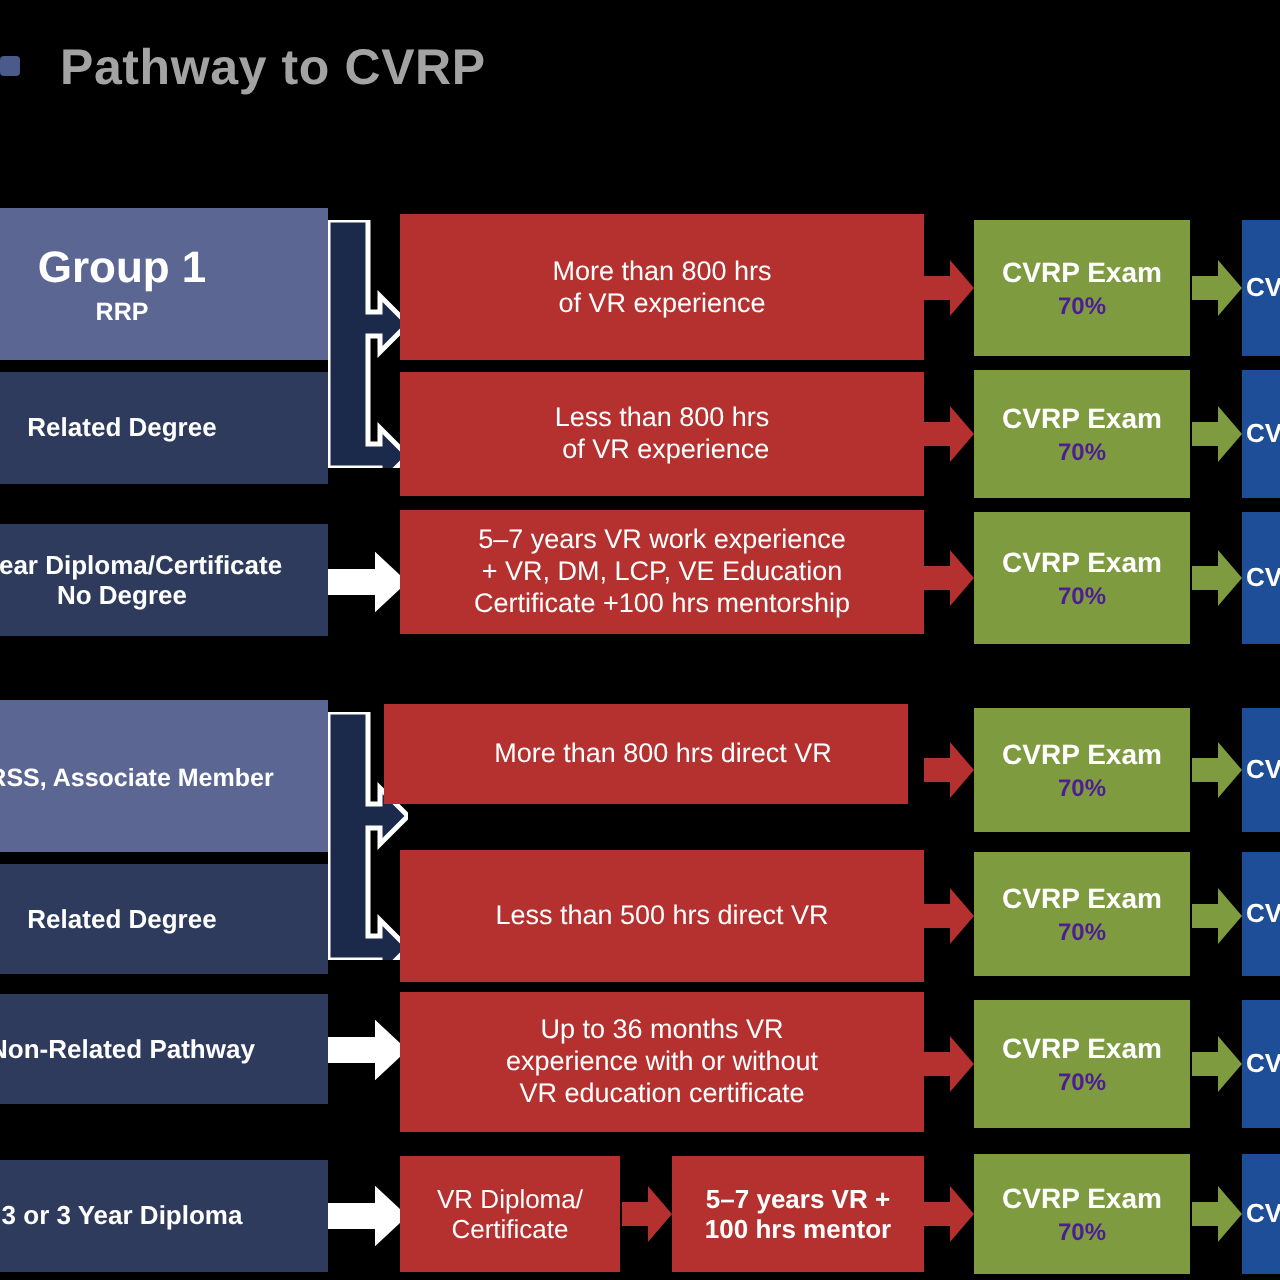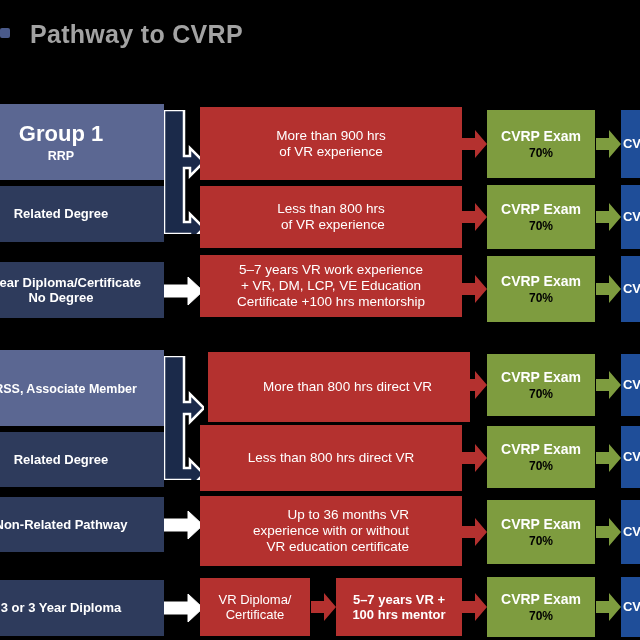--- a/index.html
+++ b/index.html
@@ -92,21 +92,21 @@
     background: #7e9c3f;
     color: #ffffff;
   }
   .exam .e-title {
     font-size: 14px;
     font-weight: bold;
   }
   .exam .e-pct {
     font-size: 12px;
     font-weight: bold;
-    color: #000000;
+    color: #4c1d95;
     margin-top: 1px;
   }
 
   
   .cvrp {
     background: #1f4e99;
     color: #ffffff;
     font-size: 13px;
     font-weight: bold;
   }
@@ -144,21 +144,21 @@
   </svg>
 </div>
 
 <div class="arrow" style="left:164px; top:276px;">
   <svg width="40" height="30" viewBox="0 0 40 30">
     <path d="M0 9 L24 9 L24 1 L39 15 L24 29 L24 21 L0 21 Z" fill="#ffffff" stroke="#ffffff" stroke-width="1"></path>
   </svg>
 </div>
 
 <div class="box req" style="left:200px; top:107px; width:262px; height:73px; white-space:pre-line;">
-  <span style="white-space:pre-line;">More than 900 hrs
+  <span style="white-space:pre-line;">More than 800 hrs
 of VR experience</span>
 </div>
 <div class="box req" style="left:200px; top:186px; width:262px; height:62px; white-space:pre-line;text-align:right;">
   <span style="white-space:pre-line;">Less than 800 hrs
 of VR experience</span>
 </div>
 <div class="box req" style="left:200px; top:255px; width:262px; height:62px; white-space:pre-line;">
   <span style="white-space:pre-line;">5–7 years VR work experience
 + VR, DM, LCP, VE Education
 Certificate +100 hrs mentorship</span>
@@ -243,28 +243,28 @@
   <svg width="40" height="30" viewBox="0 0 40 30">
     <path d="M0 9 L24 9 L24 1 L39 15 L24 29 L24 21 L0 21 Z" fill="#ffffff" stroke="#ffffff" stroke-width="1"></path>
   </svg>
 </div>
 <div class="arrow" style="left:164px; top:593px;">
   <svg width="40" height="30" viewBox="0 0 40 30">
     <path d="M0 9 L24 9 L24 1 L39 15 L24 29 L24 21 L0 21 Z" fill="#ffffff" stroke="#ffffff" stroke-width="1"></path>
   </svg>
 </div>
 
-<div class="box req" style="left:208px; top:352px; width:262px; height:70px;padding-left:25px;">
+<div class="box req" style="left:192px; top:352px; width:262px; height:50px;padding-left:25px;">
   <span>More than 800 hrs direct VR</span>
 </div>
 <div class="box req" style="left:200px; top:425px; width:262px; height:66px;">
-  <span>Less than 800 hrs direct VR</span>
+  <span>Less than 500 hrs direct VR</span>
 </div>
 <div class="box req" style="left:200px; top:496px; width:262px; height:70px; white-space:pre-line;">
-  <span style="white-space:pre-line;text-align:right;">Up to 36 months VR
+  <span style="white-space:pre-line;">Up to 36 months VR
 experience with or without
 VR education certificate</span>
 </div>
 
 <div class="box req" style="left:200px; top:578px; width:110px; height:58px; white-space:pre-line; font-size:13px;align-items:center;">
   <span style="white-space:pre-line;">VR Diploma/
 Certificate</span>
 </div>
 <div class="arrow" style="left:311px; top:592px;">
   <svg width="26" height="30" viewBox="0 0 26 30">

